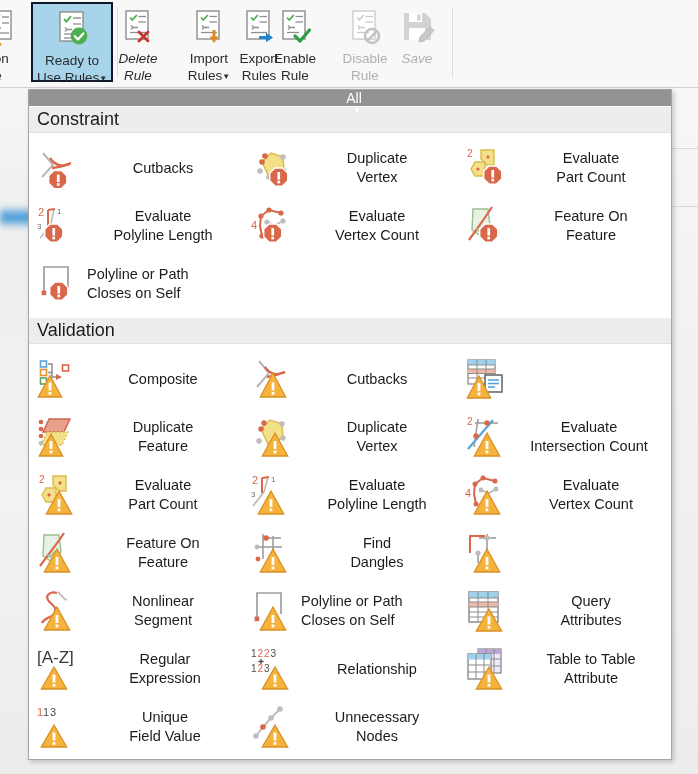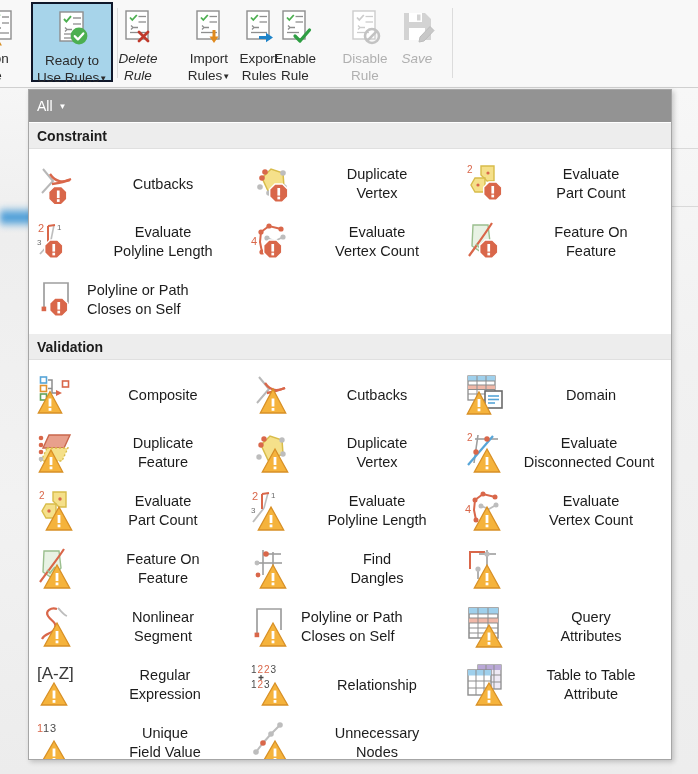--- a/index.html
+++ b/index.html
@@ -58,33 +58,33 @@
   
   #gallery {
     position: absolute; left: 28px; top: 89px;
     width: 644px; height: 671px;
     background: #ffffff;
     border: 1px solid #a6a6a6;
     box-shadow: 2px 2px 5px rgba(0,0,0,0.20);
     overflow: hidden;
   }
   #gallery-filter {
-    height: 32px; background: #939393;
+    height: 16px; background: #939393;
     display: flex; align-items: center;
-    padding-left: 8px; color: #ffffff; font-size: 14px;
+    padding-left: 8px; color: #ffffff; font-size: 14px; flex-direction: column;
   }
   #gallery-filter .fcaret { font-size: 8px; margin-left: 6px; }
 
   .sec-head {
     height: 27px; background: #ededed;
     border-top: 1px solid #ffffff;
     border-bottom: 1px solid #e0e0e0;
     display: flex; align-items: center;
     padding-left: 8px;
-    font-size: 14px; font-weight: bold; color: #1c1c1c;
+    font-size: 18px; font-weight: normal; color: #1c1c1c;
   }
   .sec-body { padding: 6px 0 4px 0; }
   .grid-row { display: flex; }
   .cell {
     display: flex; align-items: center;
     width: 214px; height: 58px;
     padding-left: 8px;
   }
   .cell.empty { visibility: hidden; }
   .cell-ico { width: 44px; height: 44px; flex: 0 0 44px; position: relative; }
@@ -462,23 +462,20 @@
             <line x1="3" y1="21" x2="30" y2="21" stroke="#8d8d8d" stroke-width="1"></line>
             <rect x="20" y="18" width="17" height="17" fill="#ffffff" stroke="#6b6b6b" stroke-width="1.6"></rect>
             <line x1="23" y1="23" x2="34" y2="23" stroke="#57a5d8" stroke-width="1.6"></line>
             <line x1="23" y1="26.5" x2="34" y2="26.5" stroke="#57a5d8" stroke-width="1.6"></line>
             <line x1="23" y1="30" x2="30" y2="30" stroke="#57a5d8" stroke-width="1.6"></line>
             <polygon points="14,19 25.7,41 2.3,41" fill="#f5b33c" stroke="#d89026" stroke-width="1.3"></polygon>
             <rect x="12.6" y="26" width="2.8" height="8" fill="#ffffff"></rect>
             <rect x="12.6" y="35.5" width="2.8" height="2.8" fill="#ffffff"></rect>
           </svg>
         </span>
-        <span class="cell-lbl">
-          <span>Domain</span>
-        </span>
       </div>
     </div>
 
     <div class="grid-row">
       <div class="cell">
         <span class="cell-ico">
           <svg width="44" height="44" viewBox="0 0 44 44">
             <polygon points="12,4 33,4 27,17 6,17" fill="#e8a08c" stroke="#c9674c" stroke-width="1.4"></polygon>
             <polygon points="10,17 31,17 25,30 4,30" fill="#f5e08a" stroke="#d8bc4a" stroke-width="1.3" stroke-dasharray="2,2"></polygon>
             <circle cx="4" cy="7" r="2.3" fill="#d9674a"></circle>
@@ -525,21 +522,21 @@
             <path d="M3 34 L28 5" fill="none" stroke="#57a5d8" stroke-width="2.2"></path>
             <circle cx="22" cy="8" r="2.7" fill="#d9674a"></circle>
             <circle cx="11" cy="21" r="2.7" fill="#d9674a"></circle>
             <polygon points="22,18 34.7,41 9.3,41" fill="#f5b33c" stroke="#d89026" stroke-width="1.3"></polygon>
             <rect x="20.6" y="26" width="2.8" height="8" fill="#ffffff"></rect>
             <rect x="20.6" y="35.5" width="2.8" height="2.8" fill="#ffffff"></rect>
           </svg>
         </span>
         <span class="cell-lbl two" style="margin-left:2px">
           <span>Evaluate</span><br>
-          <span>Disconnected Count</span>
+          <span>Intersection Count</span>
         </span>
       </div>
     </div>
 
     <div class="grid-row">
       <div class="cell">
         <span class="cell-ico">
           <svg width="44" height="44" viewBox="0 0 44 44">
             <text x="2" y="10" font-family="Liberation Sans, sans-serif" font-size="10" fill="#d9674a">2</text>
             <polygon points="16,3 29,3 29,18 22,18 16,12" fill="#f5e08a" stroke="#d8bc4a" stroke-width="1.4"></polygon>

